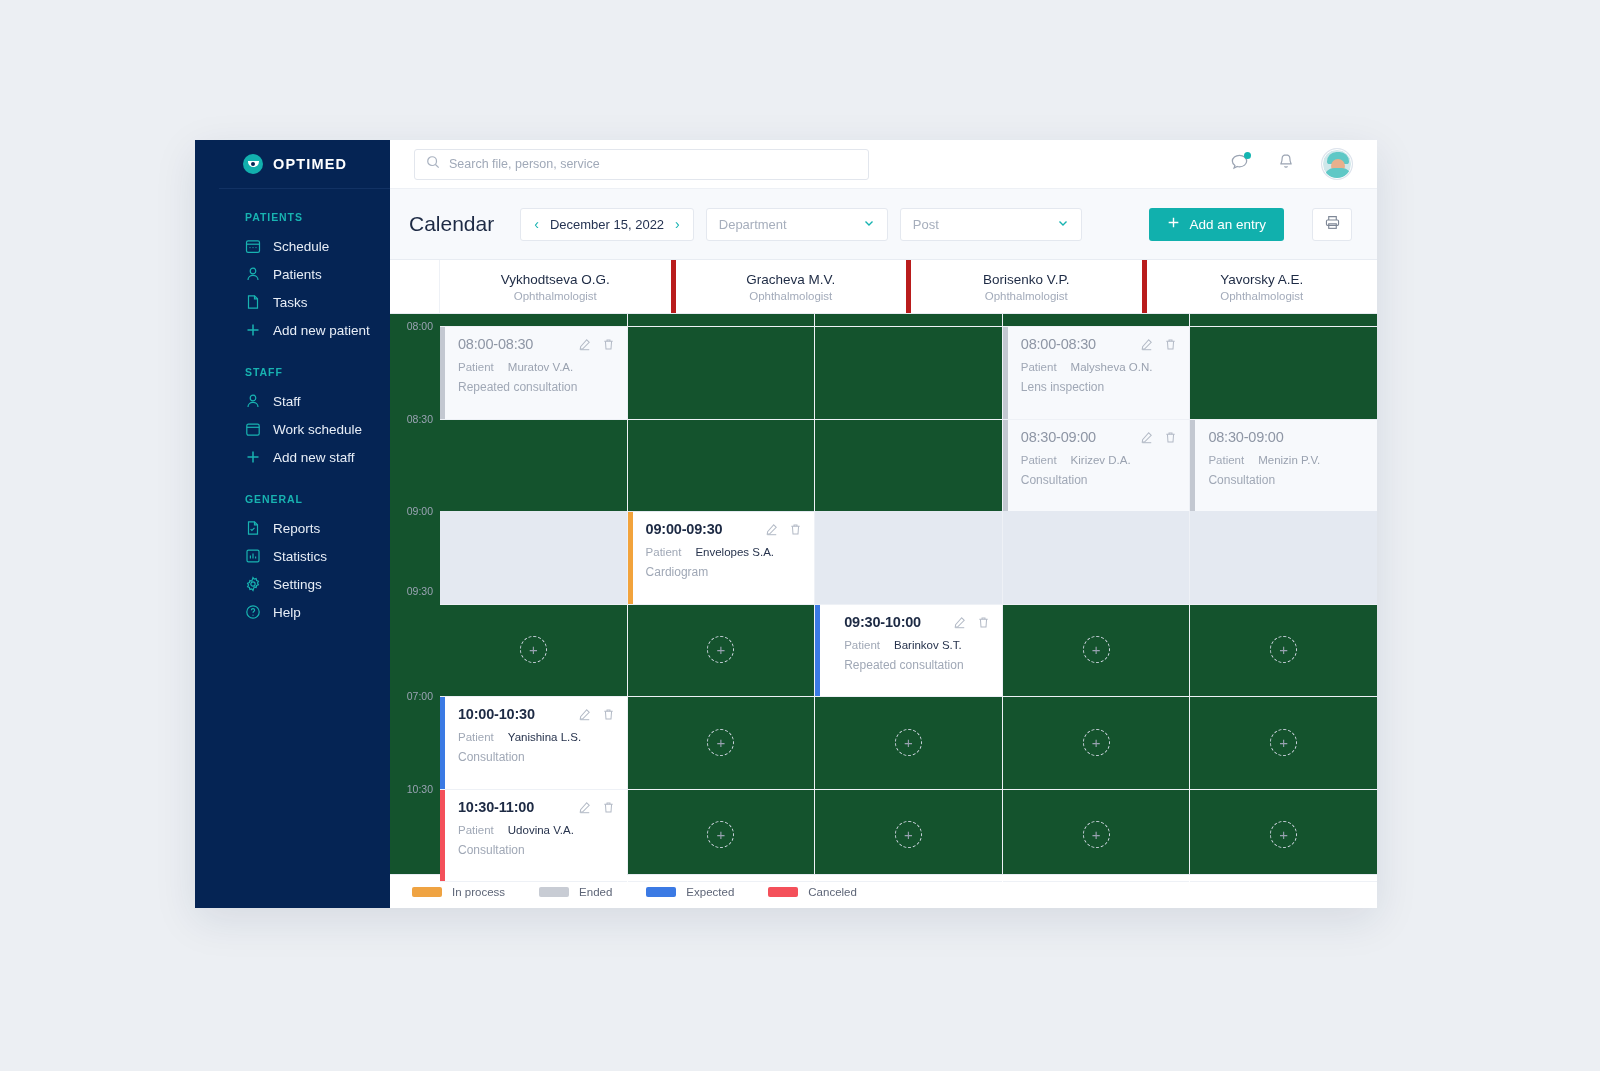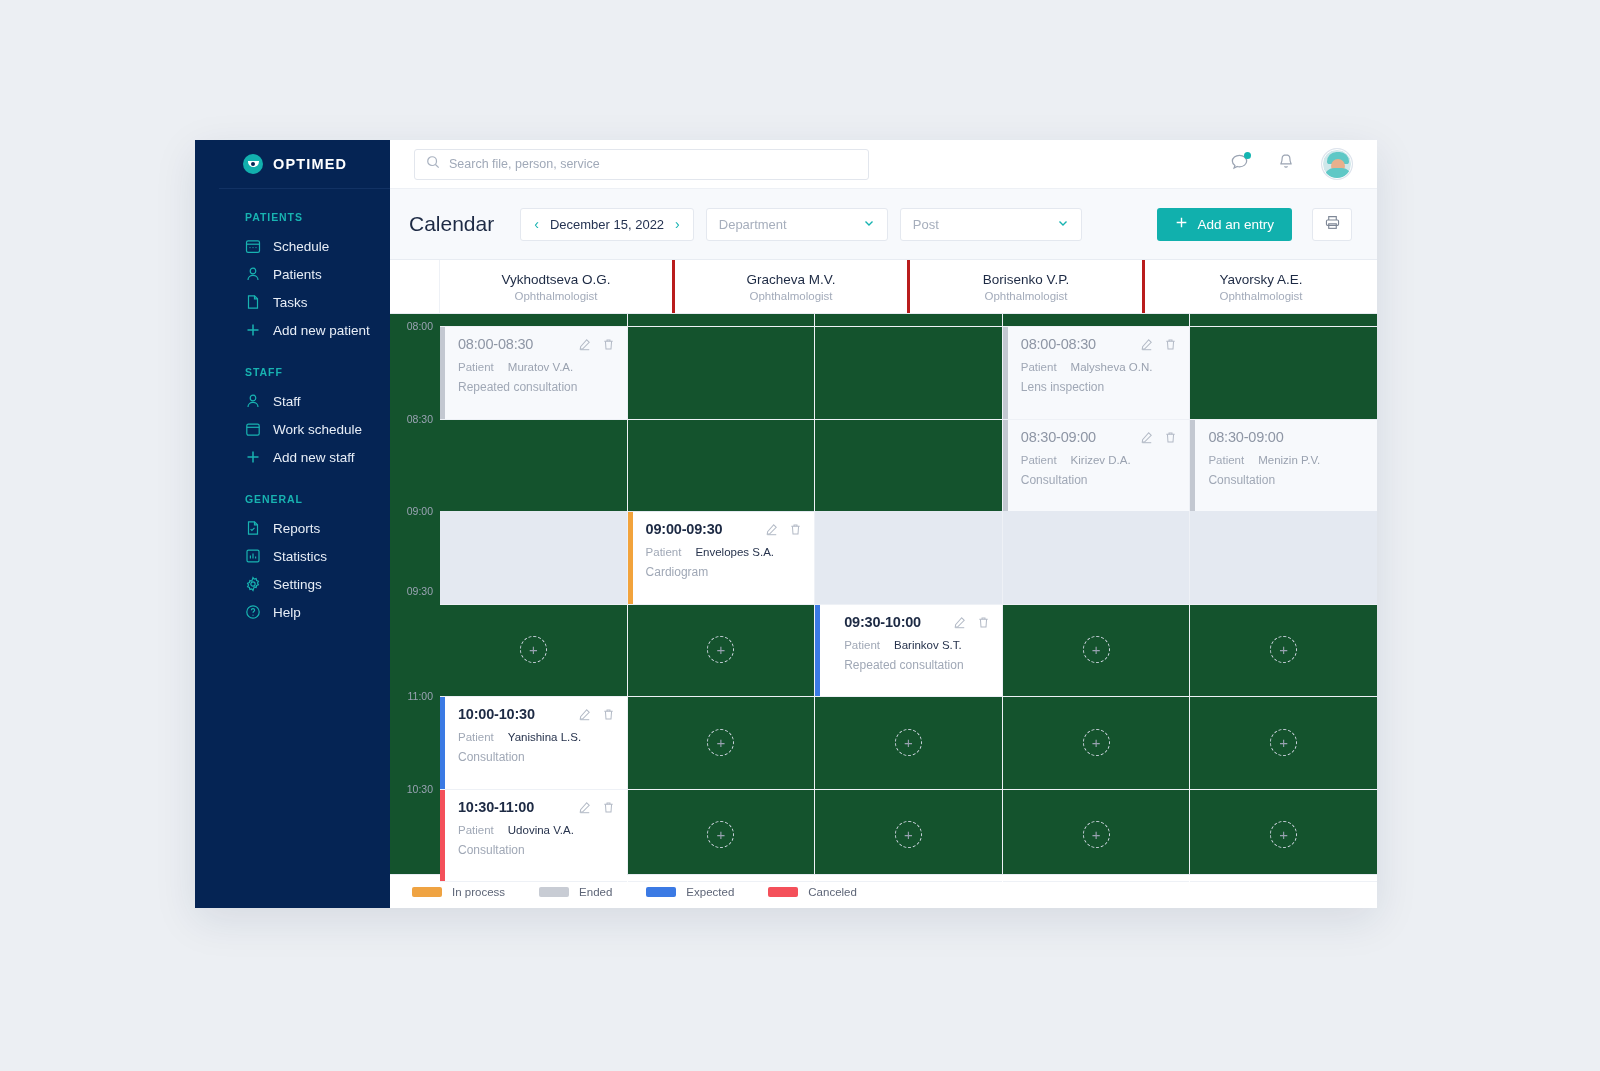--- a/index.html
+++ b/index.html
@@ -109,39 +109,39 @@
     display: flex; align-items: center; gap: 11px; padding: 0 13px;
     font-size: 13px; color: #253352; cursor: pointer;
   }
   .chev { color: #17b3b1; font-size: 14px; line-height: 1; user-select:none; }
   .select {
     height: 33px; width: 182px; background: #fff; border: 1px solid #e4e8ef;
     border-radius: 3px; display: flex; align-items: center; padding: 11px 12px;
     font-size: 13px; color: #a6aebc; cursor: pointer;
   }
   .select .caret { margin-left: auto; color: #17b3b1; }
-  .toolbar-right { margin-left: auto; display: flex; align-items: center; gap: 20px; }
+  .toolbar-right { margin-left: auto; display: flex; align-items: center; gap: 28px; }
   .btn-primary {
     height: 33px; background: #11b0ad; color: #fff; border: 0; border-radius: 3px;
     padding: 0 18px; font-size: 13.5px; display: flex; align-items: center; gap: 9px;
     cursor: pointer; font-family: "Liberation Sans", sans-serif;
   }
   .btn-icon {
     height: 33px; width: 40px; background: #fff; border: 1px solid #e4e8ef;
     border-radius: 3px; display: flex; align-items: center; justify-content: center;
     color: #7e8796; cursor: pointer;
   }
 
   
   .cal { flex: 1; display: flex; flex-direction: column; min-height: 0; background: #fff; }
   .cal-head { display: flex; border-top: 1px solid #e8ecf2; border-bottom: 1px solid #e8ecf2; background:#fff; }
   .gutter-col { width: 50px; flex: 0 0 50px; border-right: 1px solid #eef1f6; }
   .doc-col {
     flex: 1 1 0; min-width: 0; text-align: center; padding: 12px 4px 11px;
-    border-right: 3px solid #b91c1c;
+    border-right: 5px solid #b91c1c;
   }
   .doc-col:last-child { border-right: 0; }
   .doc-name { font-size: 13.5px; color: #1d2a44; }
   .doc-role { font-size: 11.5px; color: #a3abba; margin-top: 3px; }
 
   .cal-body { flex: 1; display: flex; min-height: 0; position: relative; background: #14532d; }
   .gutter { width: 50px; flex: 0 0 50px; position: relative; }
   .gutter .t {
     position: absolute; right: 7px; font-size: 10.5px; color: #9aa3b3;
     transform: translateY(-50%);
@@ -386,21 +386,21 @@
           <div class="doc-role">Ophthalmologist</div>
         </div>
       </div>
 
       <div class="cal-body">
         <div class="gutter" id="gutter">
             <div class="t" style="top: 12px;">08:00</div>
             <div class="t" style="top: 104.5px;">08:30</div>
             <div class="t" style="top: 197px;">09:00</div>
             <div class="t" style="top: 277px;">09:30</div>
-            <div class="t" style="top: 382px;">11:00</div>
+            <div class="t" style="top: 382px;">07:00</div>
             <div class="t" style="top: 474.5px;">10:30</div>
           </div>
         <div class="grid" id="grid">
             <div class="col">
               <div class="row-lines">
                 <div class="rowline" style="top: 12px;"></div>
                 <div class="rowline" style="top: 104.5px;"></div>
                 <div class="rowline" style="top: 197px;"></div>
                 <div class="rowline" style="top: 289.5px;"></div>
                 <div class="rowline" style="top: 382px;"></div>

